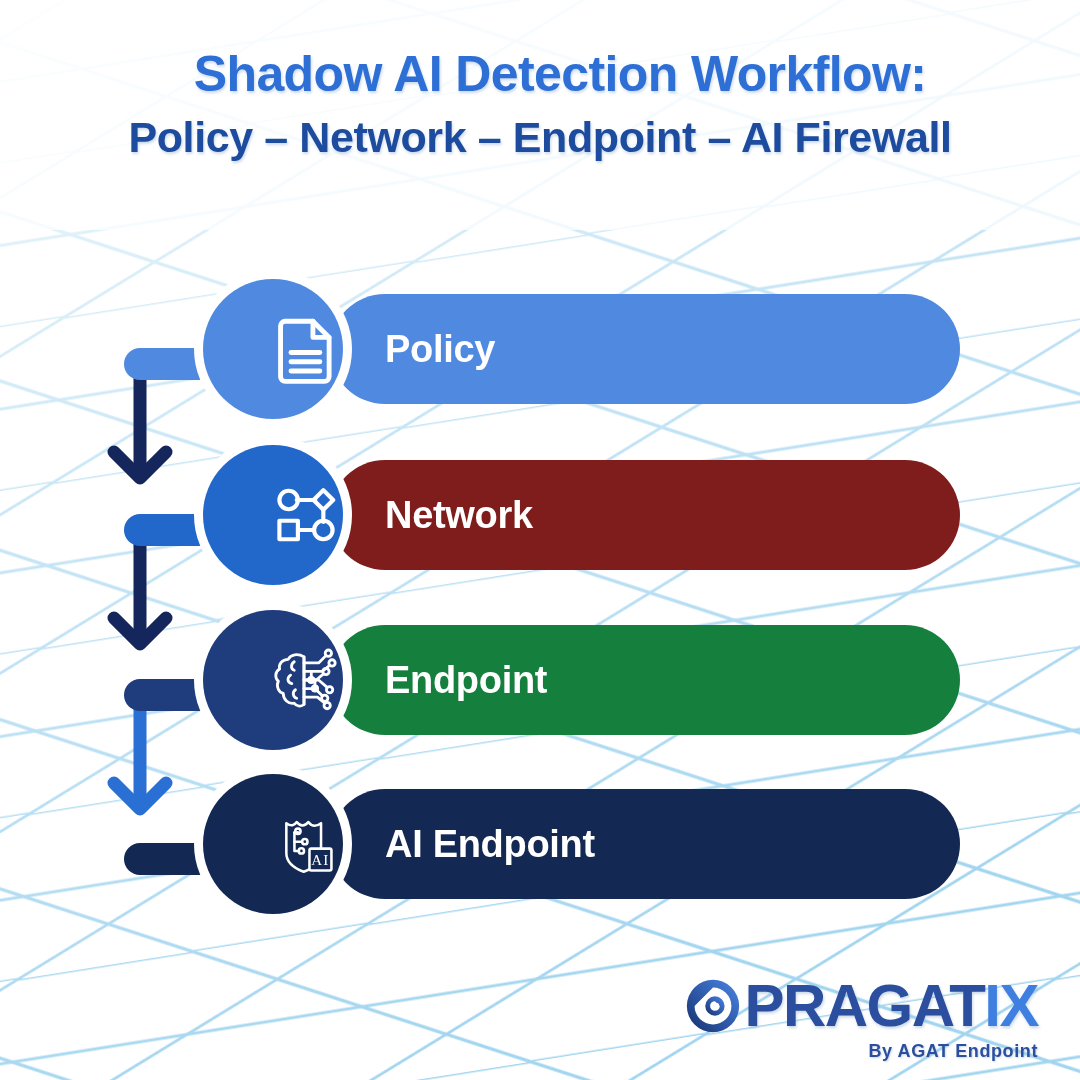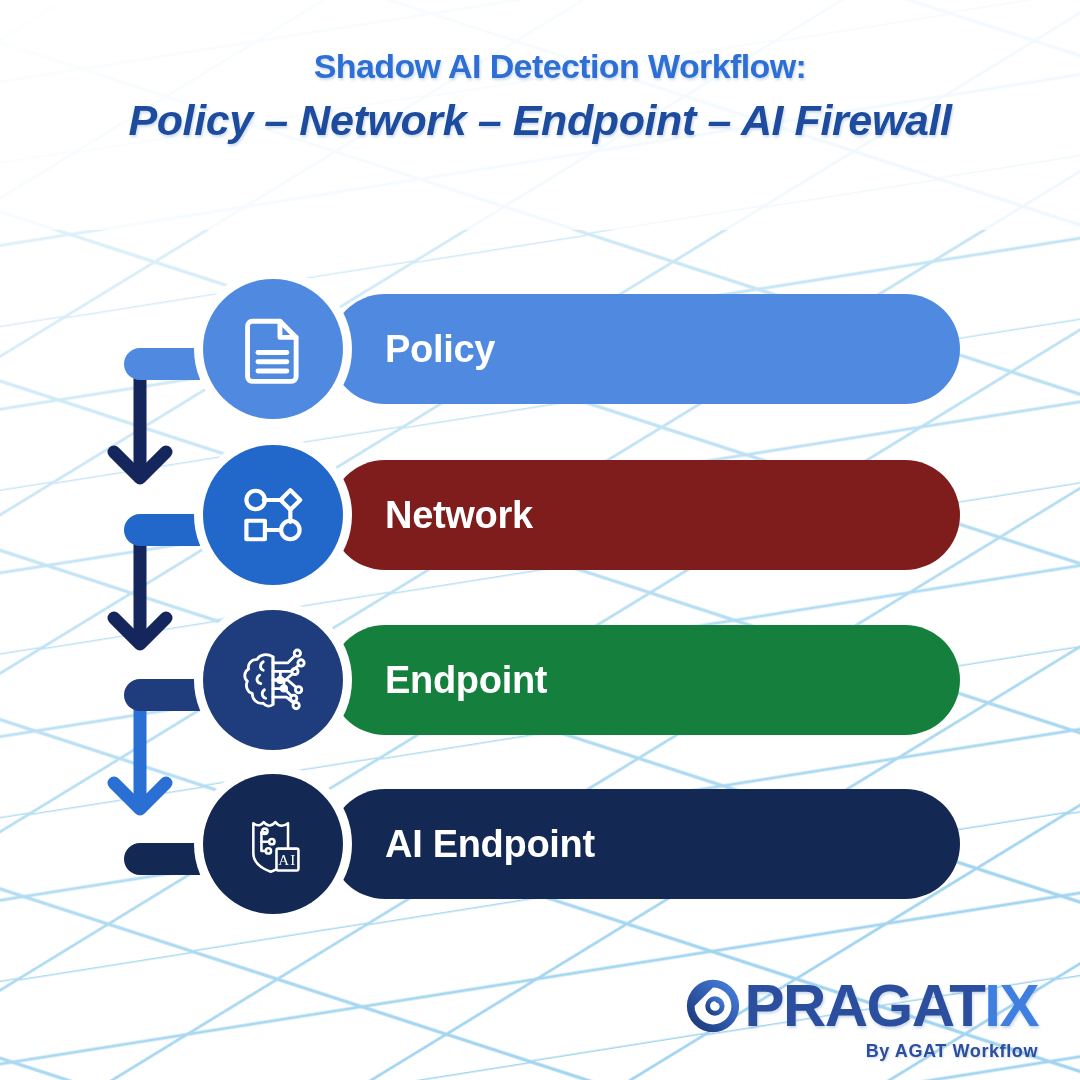--- a/index.html
+++ b/index.html
@@ -26,39 +26,38 @@
   
   #heading {
     position: absolute;
     left: 0;
     top: 48px;
     width: 1080px;
     z-index: 3;
     text-align: center;
   }
   #title-line {
-    font-size: 34px;
+    font-size: 50px;
     font-weight: bold;
     color: #2e6fd6;
     letter-spacing: -0.6px;
     line-height: 1.06;
     text-shadow: 1px 2px 3px rgba(140,170,210,0.45);
     white-space: nowrap;
     margin-left: 40px;
   }
   #subtitle-line {
     margin-top: 14px;
     font-size: 43px;
     font-weight: bold;
     color: #1d4b9e;
     letter-spacing: -0.4px;
     line-height: 1.06;
     text-shadow: 1px 2px 3px rgba(140,170,210,0.45);
     white-space: nowrap;
-    font-style: italic;
   }
 
   
   #flow {
     position: absolute;
     left: 0; top: 14px;
     width: 1080px; height: 1080px;
     z-index: 2;
   }
   .row {
@@ -95,21 +94,21 @@
   .node {
     position: absolute;
     left: 203px;
     top: -15px;
     width: 140px;
     height: 140px;
     border-radius: 50%;
     box-shadow: 0 0 0 9px #ffffff;
     display: flex;
     align-items: center;
-    justify-content: center;
+    justify-content: flex-end;
   }
   .node svg { display: block; }
 
   .connector {
     position: absolute;
     z-index: 1;
   }
 
   
   #logo {
@@ -303,16 +302,16 @@
         </defs>
         <path d="M32 5 A27 27 0 1 0 32 59 A27 27 0 0 0 32 5 Z
                  M32 13 A19 19 0 1 1 13 32" fill="url(#spiralgrad)"></path>
         <circle cx="34" cy="32" r="12" fill="#ffffff"></circle>
         <path d="M34 22 A10 10 0 1 1 24 32 A10 10 0 0 1 34 22 Z
                  M34 27 A5 5 0 1 0 39 32" fill="url(#spiralgrad)"></path>
         <circle cx="35" cy="32" r="3.4" fill="#ffffff"></circle>
       </svg>
       <div id="logo-wordmark"><span>PRAGAT</span><span class="accent">IX</span></div>
     </div>
-    <div id="logo-tagline">By AGAT Workflow</div>
+    <div id="logo-tagline">By AGAT Endpoint</div>
   </div>
 
 </div>
 
 </body></html>

